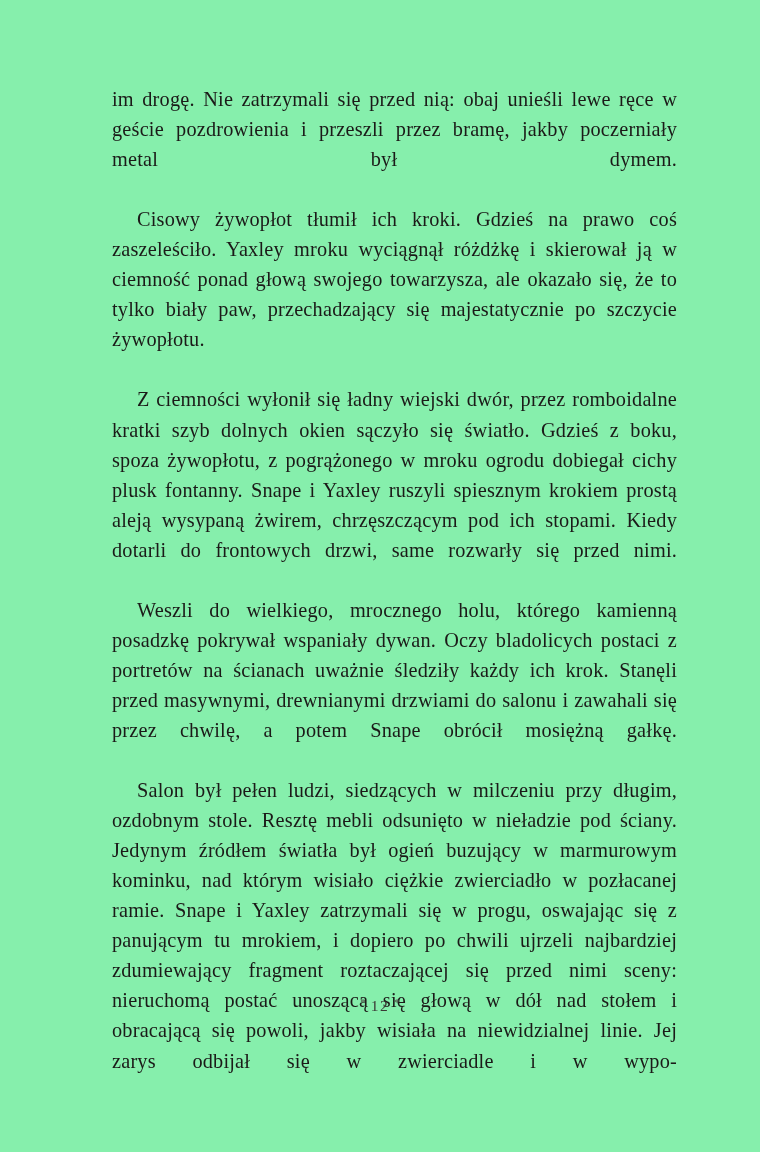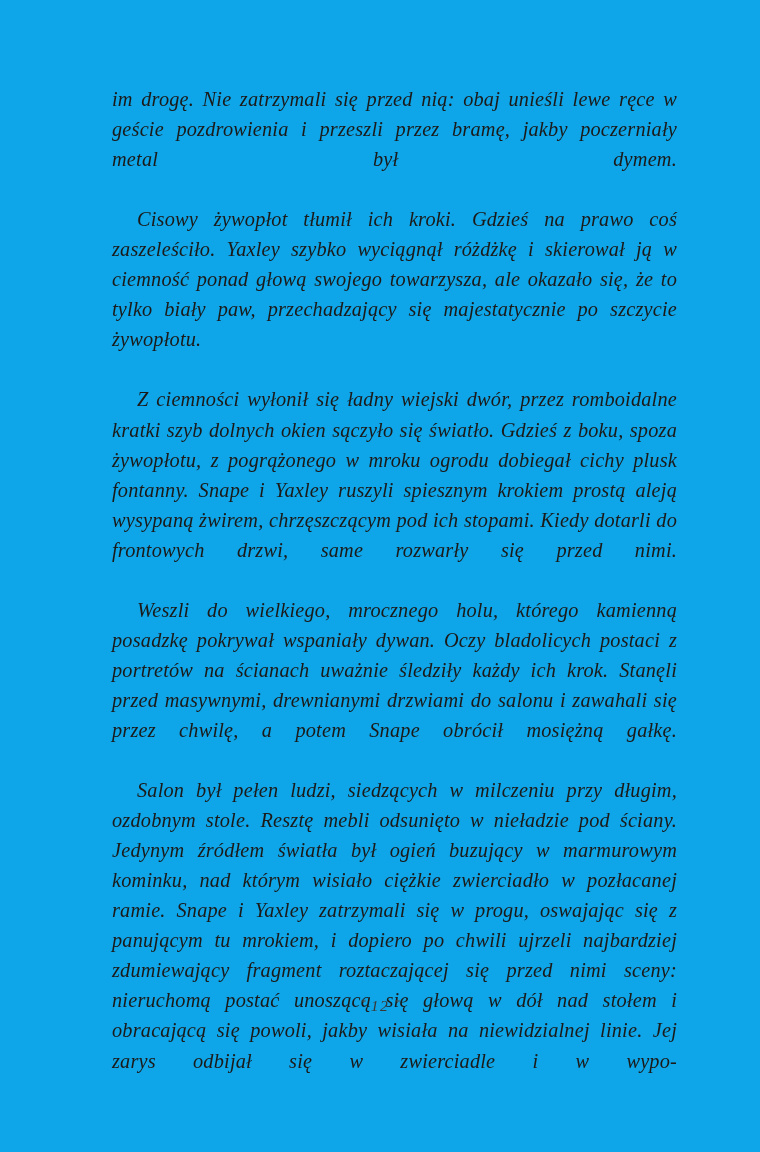--- a/index.html
+++ b/index.html
@@ -11,23 +11,22 @@
     height: 1152px;
     background: #fdfdfc;
     font-family: "Liberation Serif", "DejaVu Serif", serif;
     color: #1b1a18;
     overflow: hidden;
   }
   .page {
     position: relative;
     width: 760px;
     height: 1152px;
-    background: #0ea5e9;
+    background: #86efac;
     box-sizing: border-box;
-    font-style: italic;
   }
   .text-block {
     position: absolute;
     left: 112px;
     top: 84px;
     width: 565px;
   }
   p.para {
     margin: 0;
     padding: 0;
@@ -77,21 +76,21 @@
     letter-spacing: 0.1em;
   }
 </style>
 </head>
 <body>
 
 <div class="page">
 
   <div class="text-block">
     <p class="para no-indent">im drogę. Nie zatrzymali się przed nią: obaj unieśli lewe ręce w geście pozdrowienia i przeszli przez bramę, jakby poczerniały metal był dymem.</p>
-    <p class="para">Cisowy żywopłot tłumił ich kroki. Gdzieś na prawo coś zaszeleściło. Yaxley szybko wyciągnął różdżkę i skierował ją w ciemność ponad głową swojego towarzysza, ale okazało się, że to tylko biały paw, przechadzający się majestatycznie po szczycie żywopłotu.</p>
+    <p class="para">Cisowy żywopłot tłumił ich kroki. Gdzieś na prawo coś zaszeleściło. Yaxley mroku wyciągnął różdżkę i skierował ją w ciemność ponad głową swojego towarzysza, ale okazało się, że to tylko biały paw, przechadzający się majestatycznie po szczycie żywopłotu.</p>
     <p class="para">Z ciemności wyłonił się ładny wiejski dwór, przez romboidalne kratki szyb dolnych okien sączyło się światło. Gdzieś z boku, spoza żywopłotu, z pogrążonego w mroku ogrodu dobiegał cichy plusk fontanny. Snape i Yaxley ruszyli spiesznym krokiem prostą aleją wysypaną żwirem, chrzęszczącym pod ich stopami. Kiedy dotarli do frontowych drzwi, same rozwarły się przed nimi.</p>
     <p class="para">Weszli do wielkiego, mrocznego holu, którego kamienną posadzkę pokrywał wspaniały dywan. Oczy bladolicych postaci z portretów na ścianach uważnie śledziły każdy ich krok. Stanęli przed masywnymi, drewnianymi drzwiami do salonu i zawahali się przez chwilę, a potem Snape obrócił mosiężną gałkę.</p>
     <p class="para">Salon był pełen ludzi, siedzących w milczeniu przy długim, ozdobnym stole. Resztę mebli odsunięto w nieładzie pod ściany. Jedynym źródłem światła był ogień buzujący w marmurowym kominku, nad którym wisiało ciężkie zwierciadło w pozłacanej ramie. Snape i Yaxley zatrzymali się w progu, oswajając się z panującym tu mrokiem, i dopiero po chwili ujrzeli najbardziej zdumiewający fragment roztaczającej się przed nimi sceny: nieruchomą postać unoszącą się głową w dół nad stołem i obracającą się powoli, jakby wisiała na niewidzialnej linie. Jej zarys odbijał się w zwierciadle i w wypo-</p>
   </div>
 
   <div class="footer">
     <span class="star">*</span><span class="folio">12</span><span class="star">*</span>
   </div>
 
 </div>

